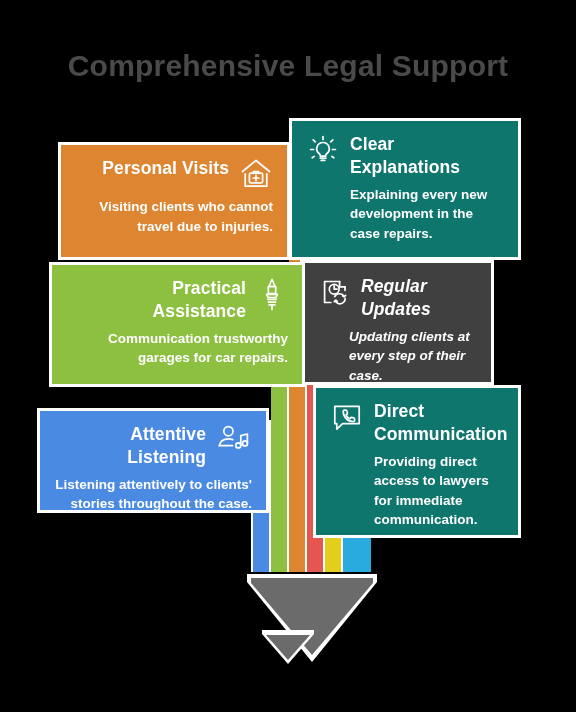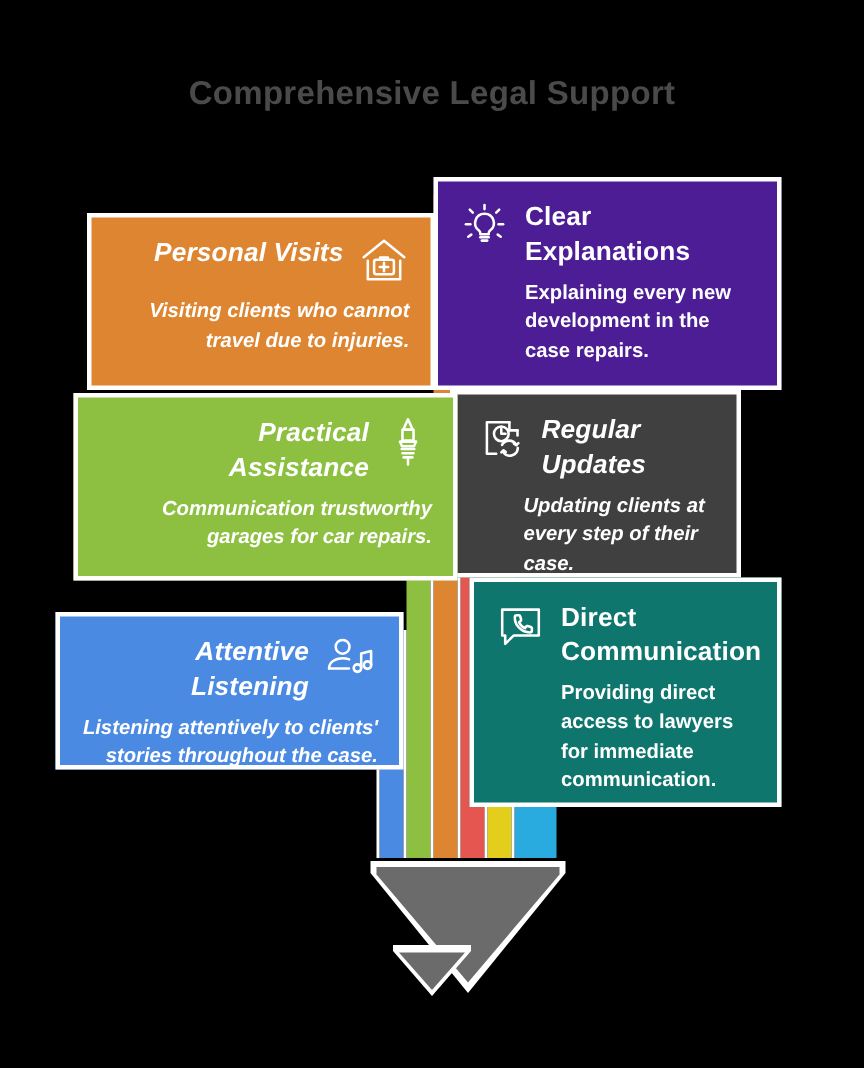--- a/index.html
+++ b/index.html
@@ -9,21 +9,21 @@
     font-family:"Liberation Sans", sans-serif;
     overflow:hidden;
     position:relative;
   }
   #stage{position:absolute;left:0;top:0;width:576px;height:712px;}
 
   
   .title{
     position:absolute;left:0;top:49px;width:576px;
     text-align:center;
-    font-size:22px;font-weight:bold;
+    font-size:30px;font-weight:bold;
     color:#4a4a4a;
     letter-spacing:.2px;
     white-space:nowrap;
   }
 
   
   .stripe{position:absolute;}
 
   
   .card{
@@ -47,21 +47,21 @@
     font-weight:bold;
     line-height:1.3;
     letter-spacing:.1px;
   }
   .card p{
     margin:6px 0 0 0;
     font-size:13.5px;
     line-height:1.45;
     font-weight:bold;
   }
-  .alignright h3,.alignright p{text-align:right;font-style:italic;}
+  .alignright h3,.alignright p{text-align:right;}
   .alignleft h3,.alignleft p{text-align:left;}
   .ico{flex:0 0 auto;display:block;}
   .ico svg{display:block;}
 
   
   .funnel-cup{position:absolute;}
   .funnel-tip{position:absolute;}
 </style>
 </head>
 <body>
@@ -90,21 +90,21 @@
       <polygon points="6,6 128,6 128,11 67,83 6,11" fill="#6b6b6b"></polygon>
     </svg>
   </div>
   <div class="funnel-tip" style="left:262px;top:630px;width:52px;height:36px;">
     <svg width="52" height="36" viewBox="0 0 52 36">
       <polygon points="0,0 52,0 52,4 26,34 0,4" fill="#ffffff"></polygon>
       <polygon points="4,5 48,5 26,30" fill="#6b6b6b"></polygon>
     </svg>
   </div>
 
-  <div class="card alignleft" style="left:289px;top:118px;width:232px;height:142px;background:#4c1d95;">
+  <div class="card alignleft" style="left:289px;top:118px;width:232px;height:142px;background:#0f766e;">
     <div class="inner">
       <div class="hrow">
         <span class="ico">
           <svg width="34" height="34" viewBox="0 0 34 34" fill="none" stroke="#ffffff" stroke-width="1.7" stroke-linecap="round" stroke-linejoin="round">
             <path d="M17 9.5a6.2 6.2 0 0 0-3.7 11.2c.6.5.9 1.1.9 1.8v.6h5.6v-.6c0-.7.3-1.3.9-1.8A6.2 6.2 0 0 0 17 9.5z"></path>
             <line x1="14.2" y1="25.2" x2="19.8" y2="25.2"></line>
             <line x1="15.2" y1="27.4" x2="18.8" y2="27.4"></line>
             <line x1="17" y1="3.6" x2="17" y2="6.4"></line>
             <line x1="7.6" y1="16.5" x2="4.6" y2="16.5"></line>
             <line x1="29.4" y1="16.5" x2="26.4" y2="16.5"></line>

